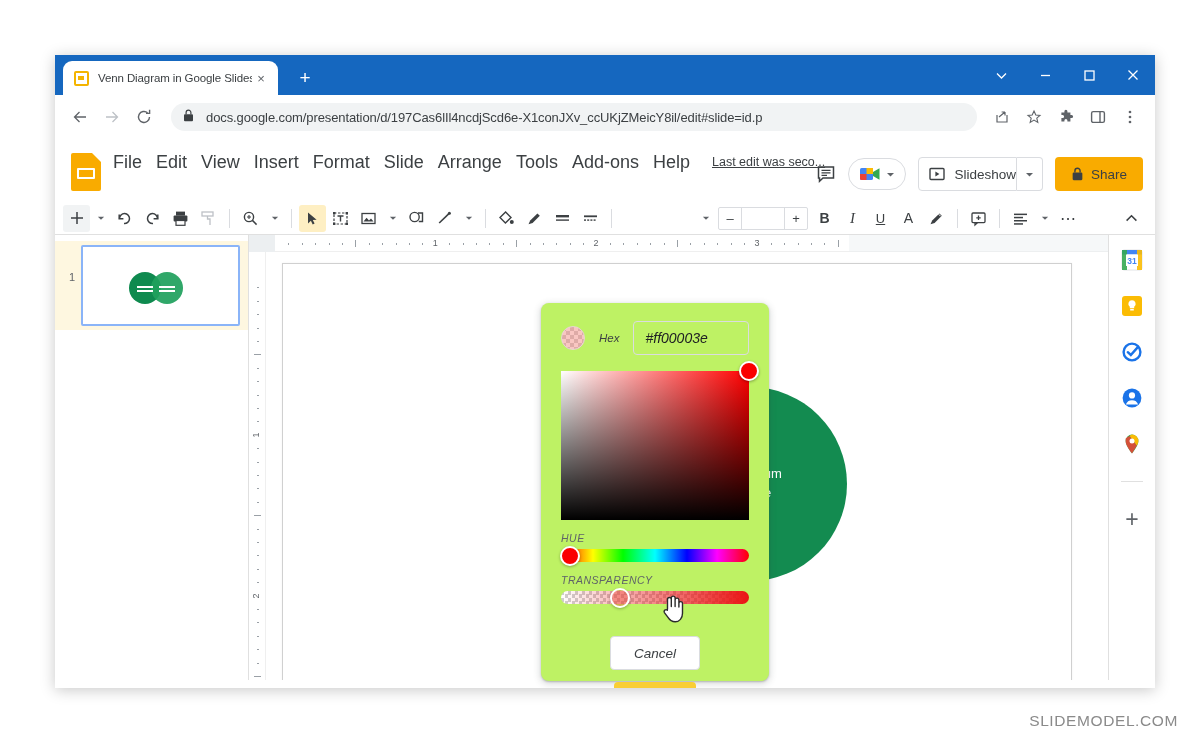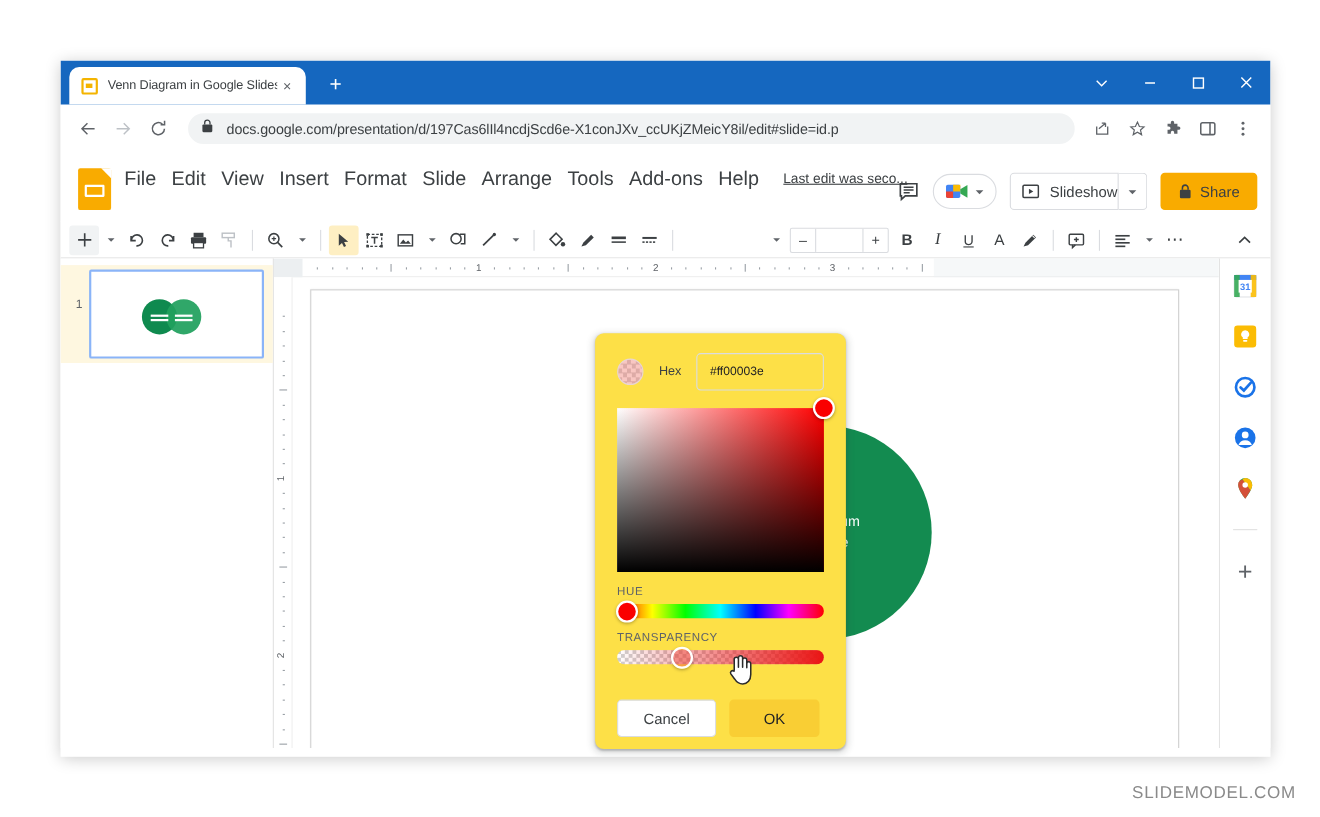--- a/index.html
+++ b/index.html
@@ -252,40 +252,41 @@
     padding-top: 14px; gap: 24px;
   }
   .rail-icon { width: 22px; height: 22px; position: relative; }
   .rail-div { width: 22px; height: 1px; background: #e0e0e0; margin: 2px 0; }
   .rail-plus { font-size: 23px; color: #5f6368; line-height: 1; font-weight: 300; }
 
   
   #colorpicker {
     position: absolute; left: 486px; top: 248px;
     width: 228px; height: 378px;
-    background: #fde047; border-radius: 8px;
+    background: #bef264; border-radius: 8px;
     box-shadow: 0 2px 6px 2px rgba(60,64,67,0.15), 0 1px 2px rgba(60,64,67,0.3);
     z-index: 60;
     padding: 18px 20px 0 20px;
+    font-style: italic;
   }
   .cp-hexrow { display: flex; align-items: center; gap: 14px; height: 34px; }
   .cp-swatch {
     width: 24px; height: 24px; border-radius: 50%;
     background:
       linear-gradient(rgba(234,67,53,0.30), rgba(234,67,53,0.30)),
       repeating-conic-gradient(#ffffff 0% 25%, #d8d8d8 0% 50%) 0 0/8px 8px;
     border: 1px solid #e8d5d5;
     flex: 0 0 24px;
   }
   .cp-hexlabel { font-size: 11.5px; color: #3c4043; font-weight: 500; }
   .cp-hexinput {
     flex: 1 1 auto; height: 34px;
     border: 1px solid #dadce0; border-radius: 4px;
     display: flex; align-items: center; padding: 0 11px;
-    font-size: 11px; color: #202124;
+    font-size: 14px; color: #202124;
   }
   .cp-sv {
     position: relative; margin-top: 16px;
     width: 188px; height: 149px;
     background:
       linear-gradient(to top, #000000, rgba(0,0,0,0)),
       linear-gradient(to right, #ffffff, #ff0000);
   }
   .cp-sv-handle {
     position: absolute; right: -10px; top: -10px;
@@ -316,21 +317,21 @@
     border-radius: 50%; transform: translate(-50%, -50%);
   }
   .cp-thumb.hue-thumb { left: 9px; background: #fa0000; border: 2px solid #ffffff; box-shadow: 0 1px 3px rgba(0,0,0,0.3);}
   .cp-thumb.alpha-thumb {
     left: 59px;
     background: rgba(234,67,53,0.40);
     border: 2px solid #ffffff; box-shadow: 0 1px 3px rgba(0,0,0,0.3);
   }
   .cp-actions {
     display: flex; align-items: center; gap: 12px;
-    margin-top: 32px; justify-content: flex-start;
+    margin-top: 32px; justify-content: flex-start; flex-direction: column;
   }
   .cp-cancel {
     width: 90px; height: 34px; border: 1px solid #dadce0; border-radius: 4px;
     display: flex; align-items: center; justify-content: center;
     font-size: 13.5px; color: #3c4043; background: #ffffff;
   }
   .cp-ok {
     width: 82px; height: 34px; border-radius: 4px;
     background: #f9ce34;
     display: flex; align-items: center; justify-content: center;

